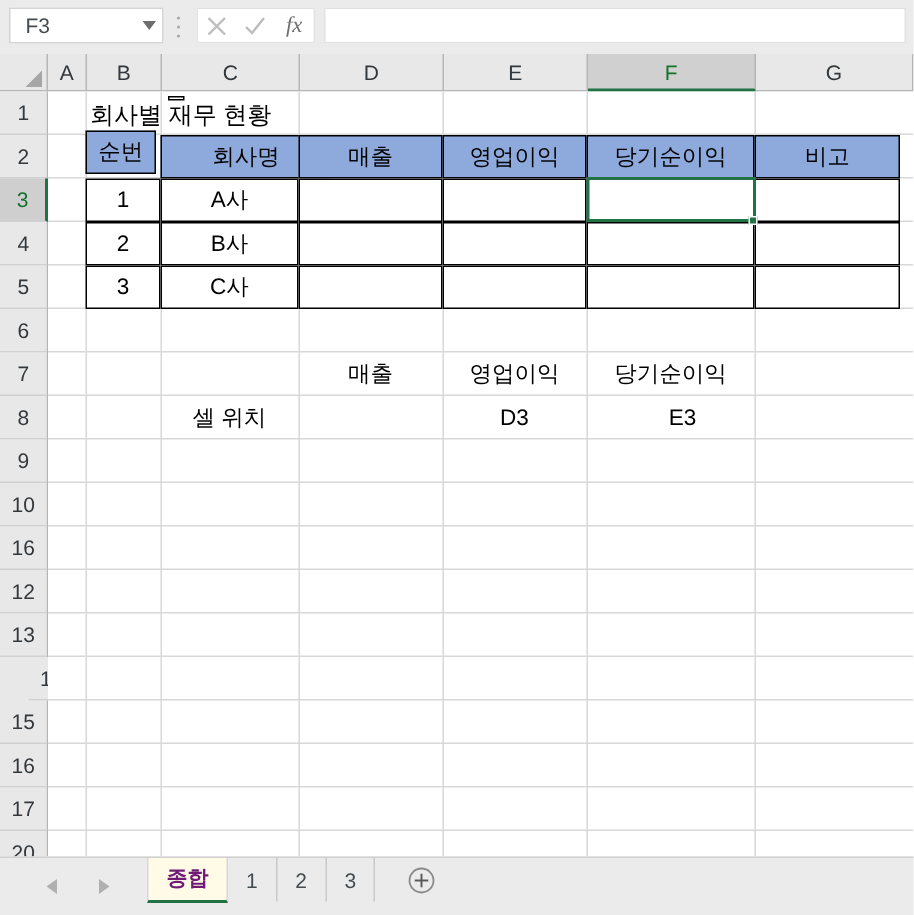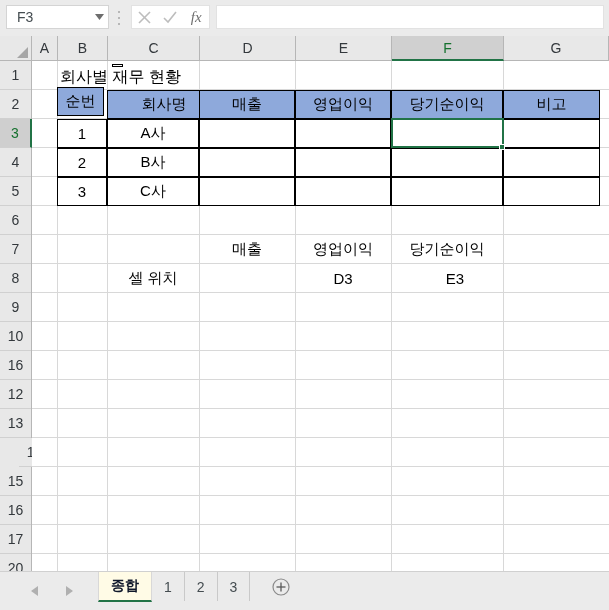--- a/index.html
+++ b/index.html
@@ -213,21 +213,21 @@
     height: 29px;
     padding: 0 12px;
     display: flex; align-items: center; justify-content: center;
     font-size: 14px; color: #444c50;
     background: transparent;
     border-right: 1px solid #c9c9c9;
     position: relative;
   }
   .tab.active {
     background: #fffbe6;
-    color: #0f172a;
+    color: #701a75;
     font-weight: bold;
     border: 1px solid #d8d8d8;
     border-top: none;
     border-bottom: 2px solid #217346;
     border-right: 1px solid #d8d8d8;
     height: 30px;
   }
   #addsheet {
     margin-left: 18px;
     width: 26px; height: 29px;

